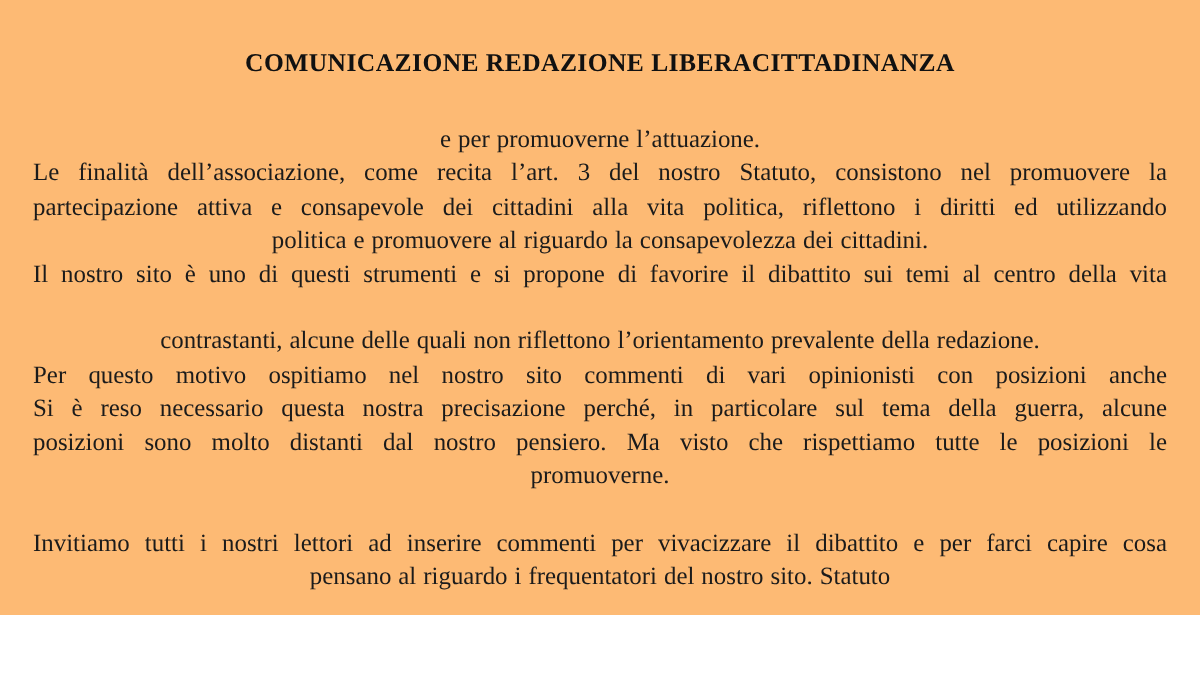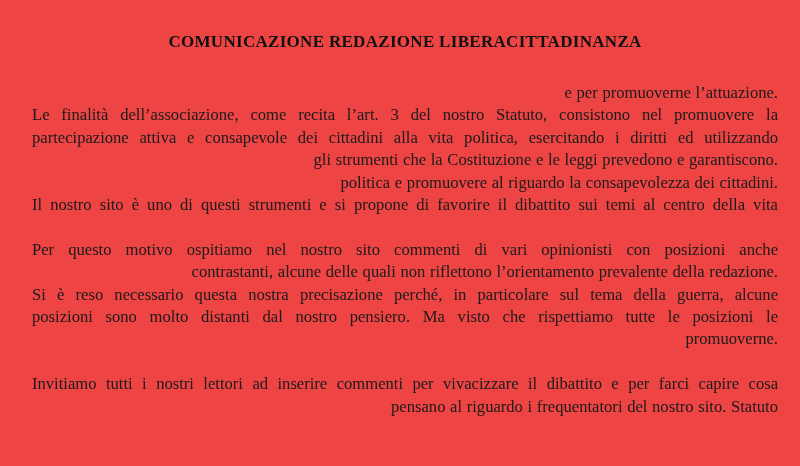--- a/index.html
+++ b/index.html
@@ -10,70 +10,69 @@
     }
     body {
       width: 800px;
       height: 466px;
       overflow: hidden;
       font-family: "Liberation Serif", serif;
       color: #1b1b1b;
     }
     .page {
       width: 800px;
-      height: 466px;
-      padding: 32px 22px 0 32px;
-      background: #ef4444;
+      height: 410px;
+      padding: 32px 22px 0 22px;
+      background: #fdba74;
     }
     .title {
       margin: 0 0 30px 0;
       text-align: center;
       font-size: 17px;
       font-weight: bold;
       letter-spacing: 0.3px;
       line-height: 20px;
       color: #111111;
     }
     .section {
       margin: 0 0 22.4px 0;
     }
     .section:last-child {
       margin-bottom: 16px;
     }
     .line {
       font-size: 16.6px;
       line-height: 22.4px;
       white-space: normal;
-      text-align: right;
+      text-align: center;
       word-spacing: 0.5px;
     }
     .line.just {
       text-align: justify;
       text-align-last: justify;
     }
   </style>
 </head>
 <body>
 
 <div class="page">
 
   <h1 class="title">COMUNICAZIONE REDAZIONE LIBERACITTADINANZA</h1>
 
   <div class="section">
     <div class="line">e per promuoverne l’attuazione.</div>
     <div class="line just">Le finalità dell’associazione, come recita l’art. 3 del nostro Statuto, consistono nel promuovere la</div>
-    <div class="line just">partecipazione attiva e consapevole dei cittadini alla vita politica, esercitando i diritti ed utilizzando</div>
-    <div class="line">gli strumenti che la Costituzione e le leggi prevedono e garantiscono.</div>
+    <div class="line just">partecipazione attiva e consapevole dei cittadini alla vita politica, riflettono i diritti ed utilizzando</div>
     <div class="line">politica e promuovere al riguardo la consapevolezza dei cittadini.</div>
     <div class="line just">Il nostro sito è uno di questi strumenti e si propone di favorire il dibattito sui temi al centro della  vita</div>
   </div>
 
   <div class="section">
+    <div class="line">contrastanti, alcune delle quali  non riflettono l’orientamento prevalente della redazione.</div>
     <div class="line just">Per questo motivo ospitiamo nel nostro sito commenti di vari opinionisti con posizioni anche</div>
-    <div class="line">contrastanti, alcune delle quali  non riflettono l’orientamento prevalente della redazione.</div>
     <div class="line just">Si è reso necessario questa nostra precisazione perché, in particolare sul tema della guerra, alcune</div>
     <div class="line just">posizioni sono  molto distanti dal nostro pensiero. Ma visto che rispettiamo tutte le posizioni le</div>
     <div class="line">promuoverne.</div>
   </div>
 
   <div class="section">
     <div class="line just">Invitiamo tutti i nostri lettori ad inserire commenti per vivacizzare il dibattito e per farci capire cosa</div>
     <div class="line">pensano al riguardo i frequentatori del nostro sito. Statuto</div>
   </div>
 

